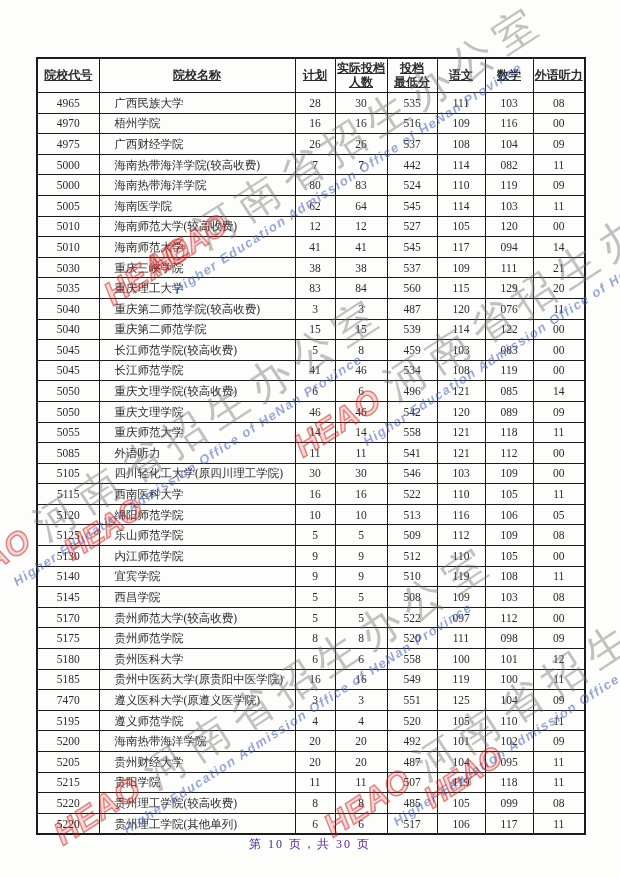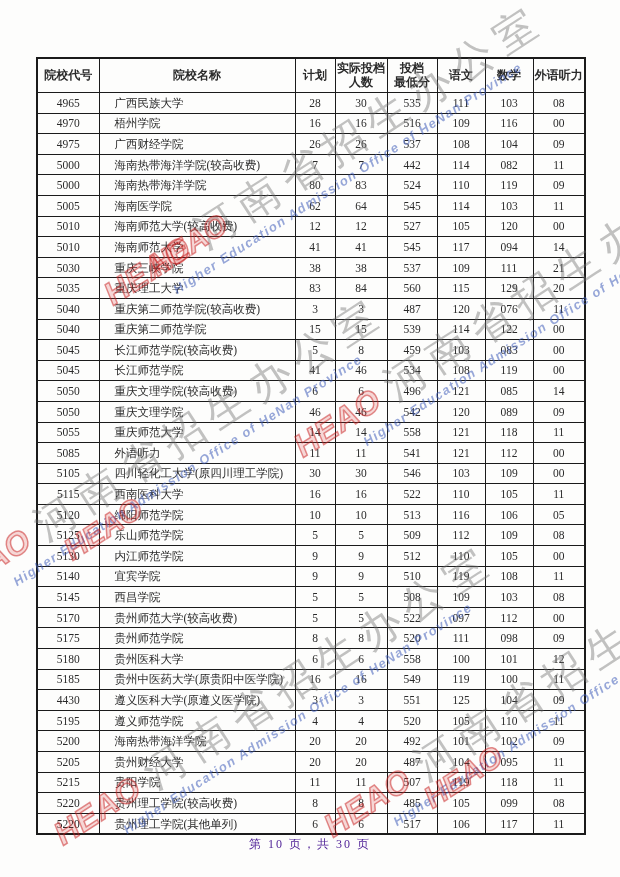--- a/index.html
+++ b/index.html
@@ -28,20 +28,21 @@
     overflow:hidden;
     color:#2a2a2a;
   }
   table.score th {
     height:31px;
     font-size:12px;
     font-weight:bold;
     line-height:1.15;
     white-space:pre-line;
     padding:1px 1px;
+    text-decoration:underline;
   }
   table.score td {
     height:19.6px;
     font-size:11.5px;
     line-height:1.05;
     padding:0 2px;
     white-space:nowrap;
   }
   table.score td.name { text-align:left; padding-left:15px; }
 
@@ -411,21 +412,21 @@
           <td>5185</td>
           <td class="name">贵州中医药大学(原贵阳中医学院)</td>
           <td>16</td>
           <td>16</td>
           <td>549</td>
           <td>119</td>
           <td>100</td>
           <td>11</td>
         </tr>
         <tr>
-          <td>4430</td>
+          <td>7470</td>
           <td class="name">遵义医科大学(原遵义医学院)</td>
           <td>3</td>
           <td>3</td>
           <td>551</td>
           <td>125</td>
           <td>104</td>
           <td>09</td>
         </tr>
         <tr>
           <td>5195</td>

